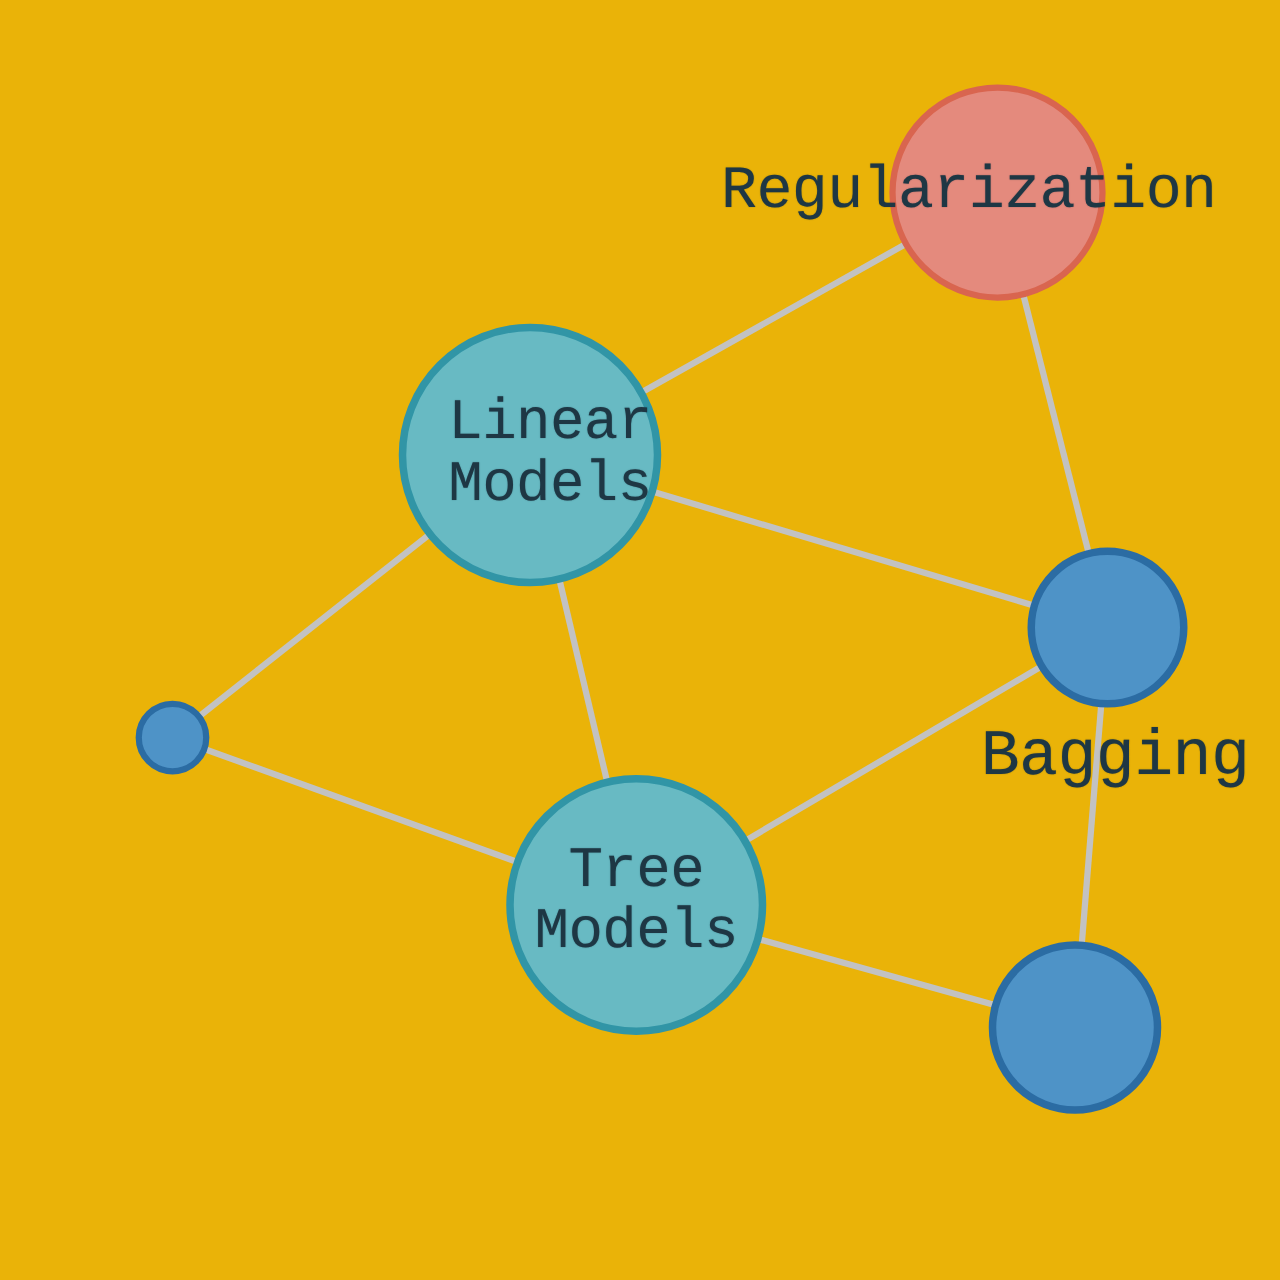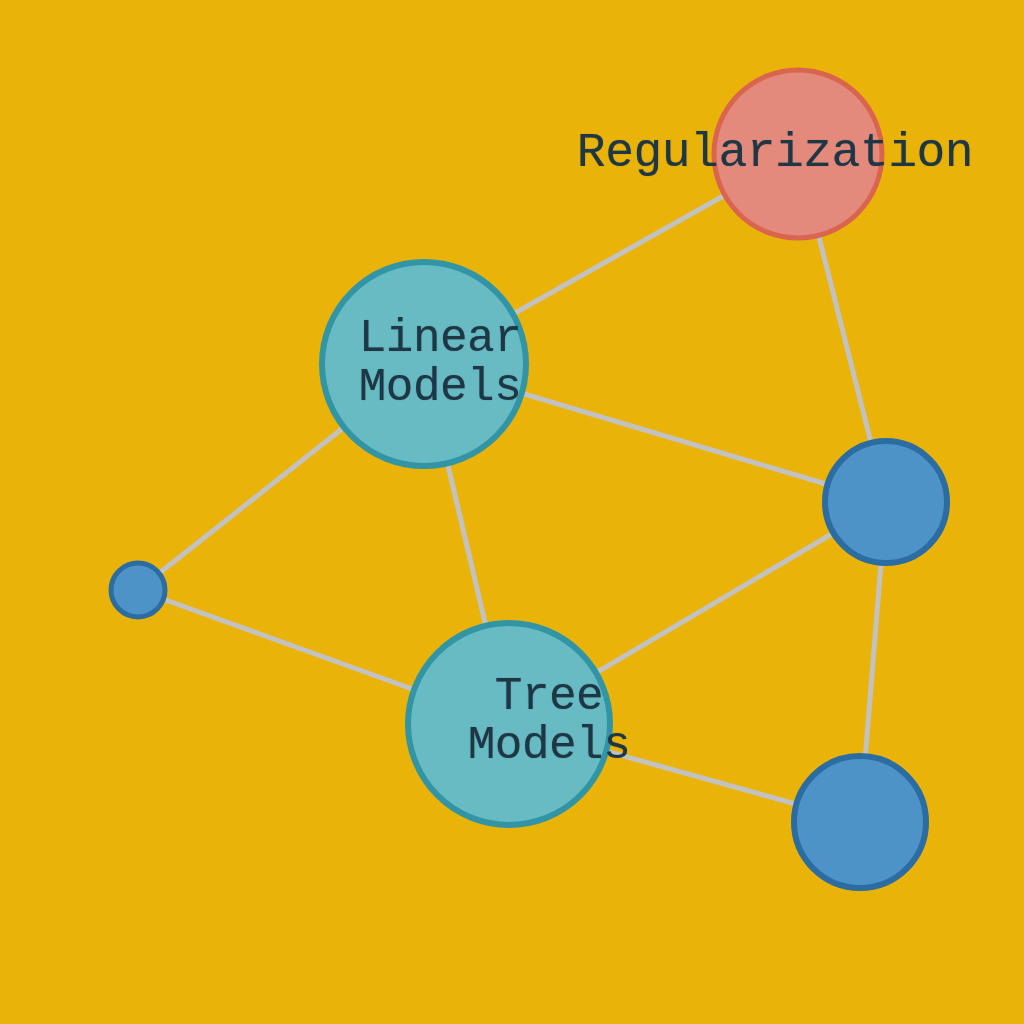--- a/index.html
+++ b/index.html
@@ -46,15 +46,16 @@
       <circle cx="798" cy="154" r="84" fill="#e48a7d" stroke="#d9654f" stroke-width="5"></circle>
       <circle cx="424" cy="364" r="102" fill="#68bac3" stroke="#3195a6" stroke-width="6"></circle>
       <circle cx="509" cy="724" r="101" fill="#68bac3" stroke="#3195a6" stroke-width="6"></circle>
       <circle cx="886" cy="502" r="61" fill="#4e93c7" stroke="#2b6ca3" stroke-width="6"></circle>
       <circle cx="860" cy="822" r="66" fill="#4e93c7" stroke="#2b6ca3" stroke-width="6"></circle>
       <circle cx="138" cy="590" r="27" fill="#4e93c7" stroke="#2b6ca3" stroke-width="5"></circle>
     </svg>
     <div class="node-label" style="left: 775px; top: 154px; font-size: 48px;">Regularization</div>
     <div class="node-label" style="left: 424px; top: 364px; font-size: 46px; margin-left: 16px;">Linear
 Models</div>
-    <div class="node-label" style="left: 509px; top: 722px; font-size: 46px; margin-left: 40px;">Tree
+    <div class="node-label" style="left: 509px; top: 722px; font-size: 46px;">Tree
 Models</div>
+    <div class="node-label" style="left: 892px; top: 606px; font-size: 52px;">Bagging</div>
   </div>
 
 </body></html>

